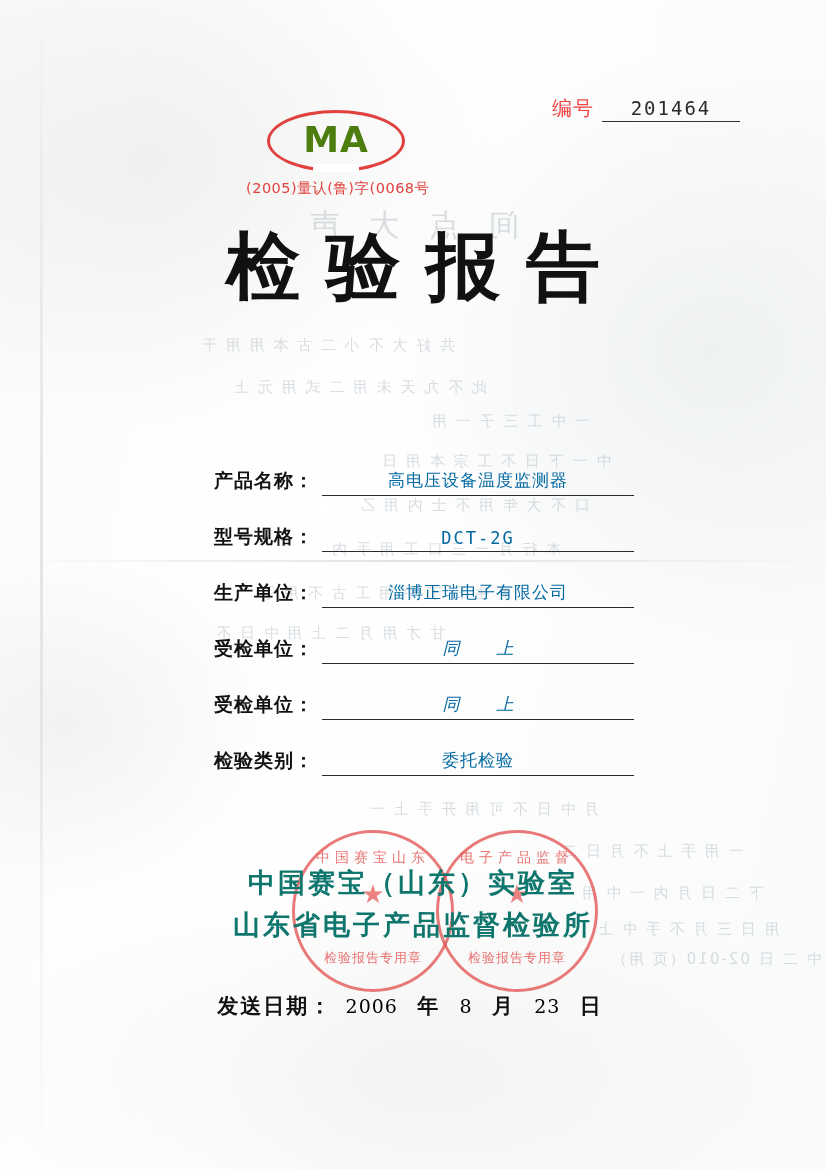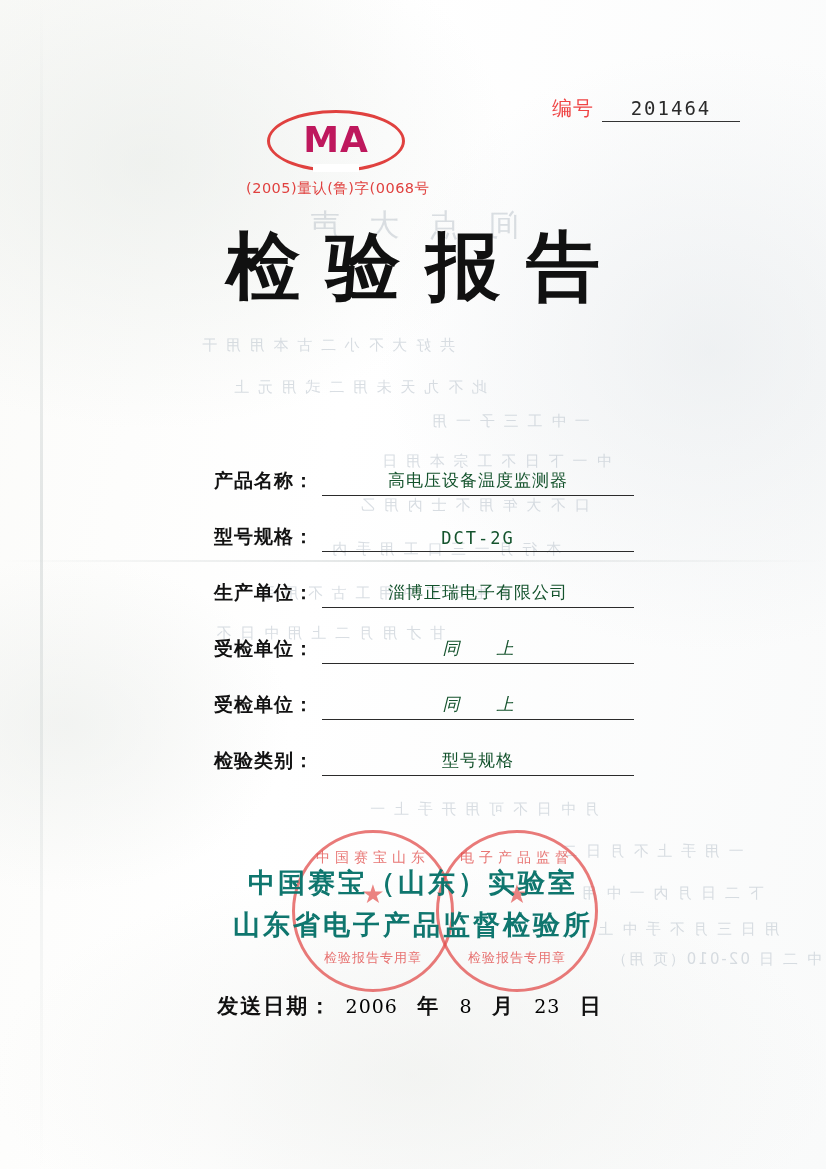--- a/index.html
+++ b/index.html
@@ -109,21 +109,21 @@
     bottom: -3px;
     width: 46px;
     height: 8px;
     background: #fff;
   }
   .cma-text {
     font-family: "DejaVu Sans", sans-serif;
     font-weight: bold;
     font-size: 36px;
     letter-spacing: 1px;
-    color: #be185d;
+    color: #4d7c0f;
     line-height: 1;
     margin-top: -2px;
   }
   .cma-sub {
     font-family: "DejaVu Sans", sans-serif;
     font-size: 14.5px;
     letter-spacing: 0.5px;
     color: #e0413f;
     margin-top: 7px;
     white-space: nowrap;
@@ -165,21 +165,21 @@
     white-space: nowrap;
     padding-bottom: 2px;
   }
   .field-value {
     flex: 1;
     margin-left: 8px;
     border-bottom: 1.6px solid #2b2b2b;
     text-align: center;
     font-family: "DejaVu Sans", sans-serif;
     font-size: 17px;
-    color: #14532d;
+    color: #0369a1;
     letter-spacing: 1px;
     padding-bottom: 3px;
   }
   .field-value.wide-sp {
     letter-spacing: 10px;
     text-indent: 10px;
     font-style: italic;
   }
   .field-value.mono {
     font-family: "DejaVu Sans Mono", monospace;
@@ -327,21 +327,21 @@
     <div class="field-row">
       <span class="field-label">受检单位：</span>
       <span class="field-value wide-sp">同　上</span>
     </div>
     <div class="field-row">
       <span class="field-label">受检单位：</span>
       <span class="field-value wide-sp">同　上</span>
     </div>
     <div class="field-row">
       <span class="field-label">检验类别：</span>
-      <span class="field-value">型号规格</span>
+      <span class="field-value">委托检验</span>
     </div>
   </div>
 
   <div class="seal" id="seal-left">
     <div class="arc">中国赛宝山东</div>
     <div class="star">★</div>
     <div class="bottom">检验报告专用章</div>
   </div>
   <div class="seal" id="seal-right">
     <div class="arc">电子产品监督</div>

